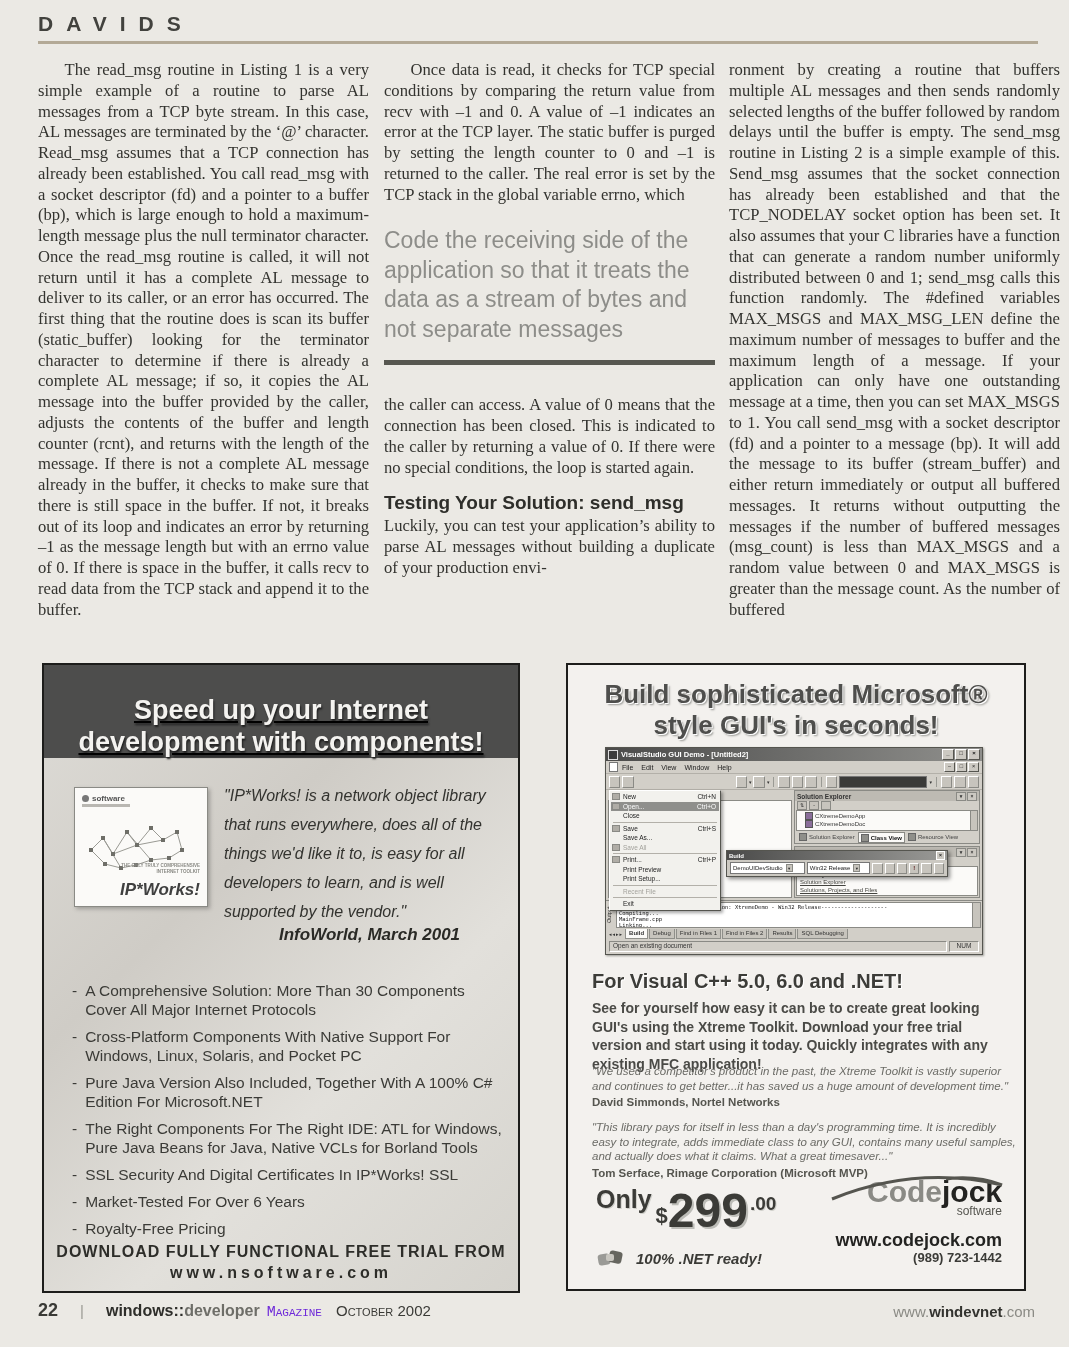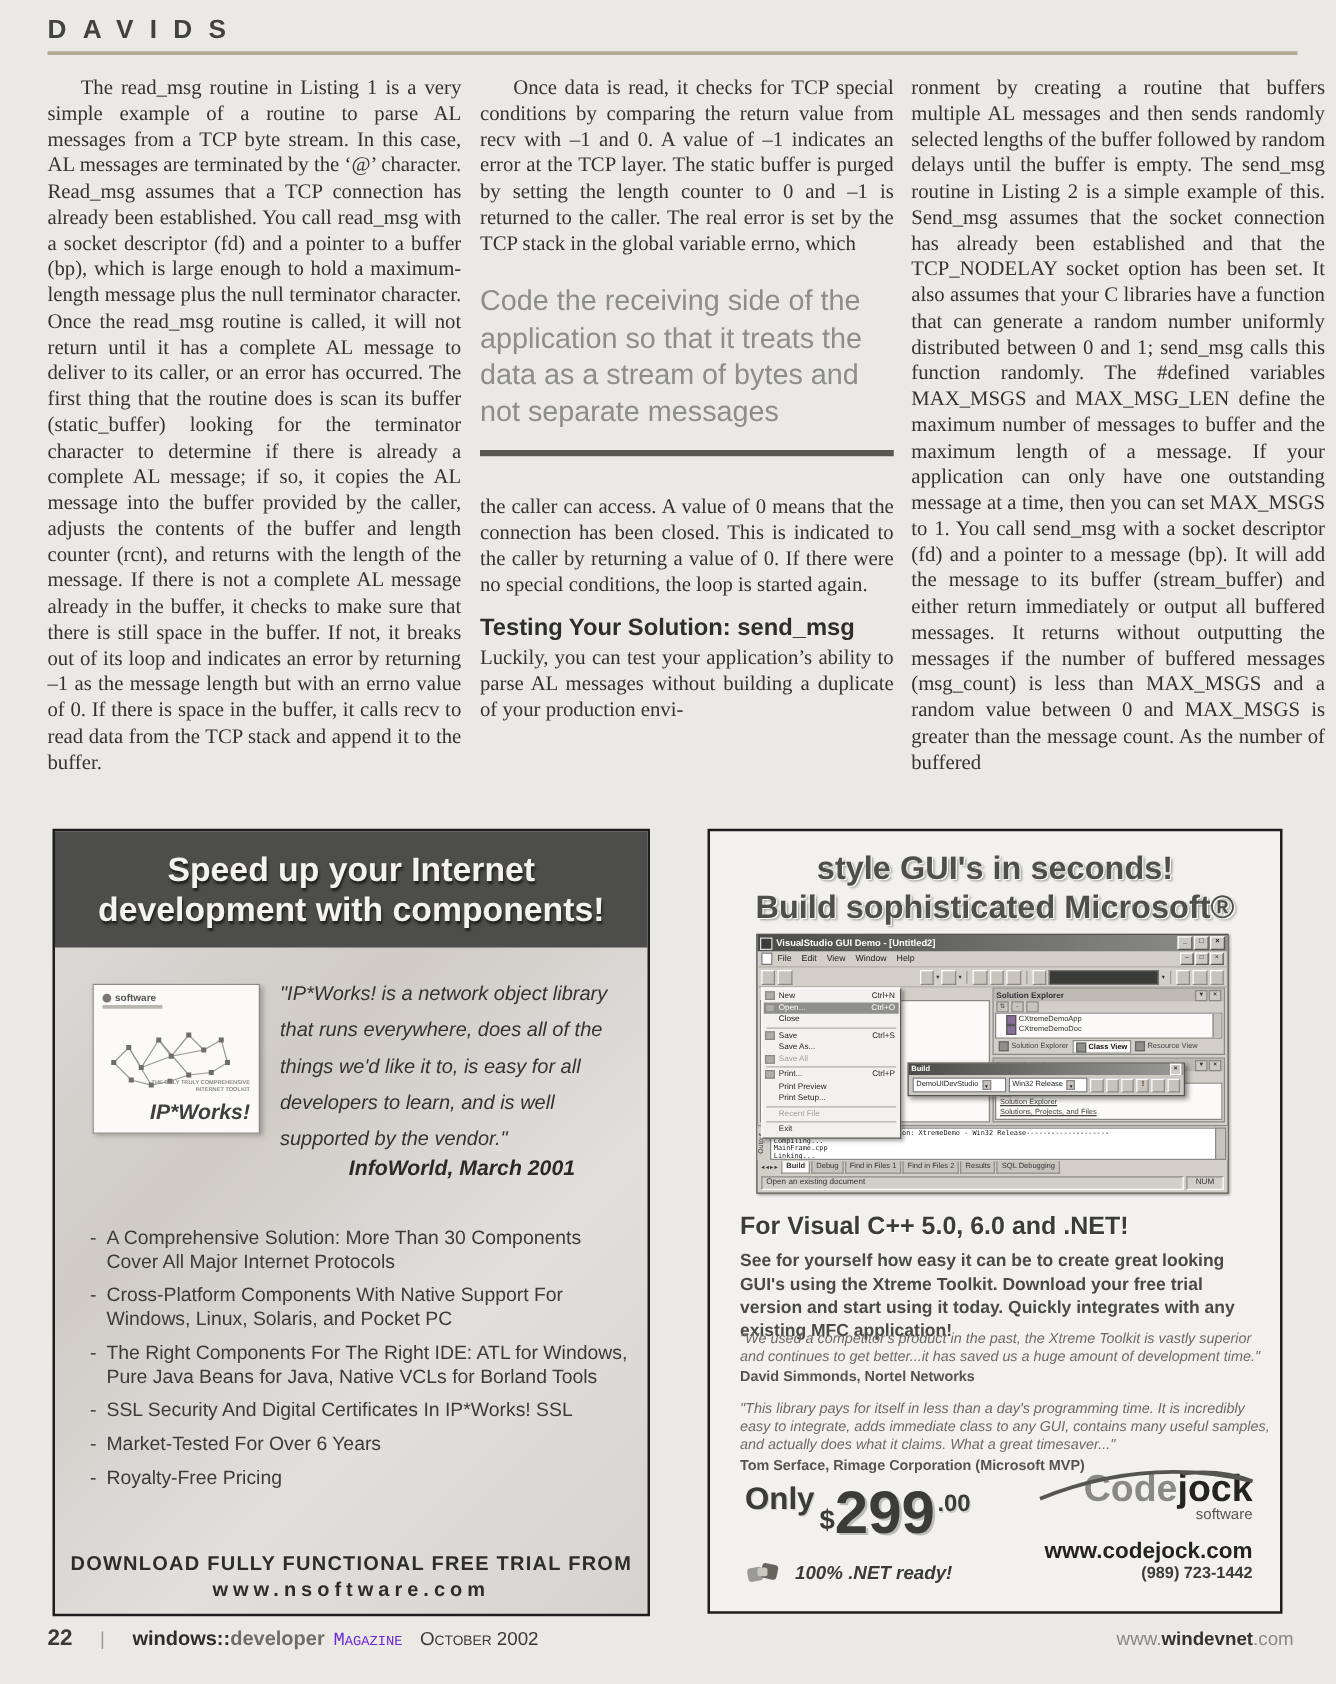--- a/index.html
+++ b/index.html
@@ -34,21 +34,21 @@
   .f-issue{margin-left:14px;font-size:15px;font-variant:small-caps;color:#3a3a36;}
   .footer-right{position:absolute;right:34px;top:1303px;font-family:"Liberation Sans",sans-serif;
     font-size:15px;color:#8a8a84;}
   .footer-right b{color:#33332f;}
 
   
   .ad-left{position:absolute;left:42px;top:663px;width:478px;height:630px;border:2px solid #1d1d1b;
     background:linear-gradient(135deg,#dedcd7 0%,#cfccc6 35%,#e2e0db 65%,#d5d3cd 100%);
     font-family:"Liberation Sans",sans-serif;box-sizing:border-box;}
   .al-band{position:absolute;left:0;top:0;right:0;height:93px;background:#4d4d4c;
-    display:flex;flex-direction:column;justify-content:center;align-items:center;}
+    display:flex;flex-direction:column;justify-content:flex-end;align-items:center;text-decoration:underline;}
   .al-head{color:#f4f3f0;font-weight:bold;font-size:27px;line-height:32px;
     text-shadow:1px 2px 2px #1e1e1e;}
   .al-box{position:absolute;left:30px;top:122px;width:132px;height:118px;background:#fbfaf8;
     border:1px solid #8a8a85;box-shadow:2px 2px 4px rgba(0,0,0,.25);}
   .al-brand{position:absolute;left:7px;top:6px;font-size:8px;font-weight:bold;color:#555;display:flex;align-items:center;}
   .al-brand .dot{width:7px;height:7px;border-radius:50%;background:#777;margin-right:3px;}
   .al-brandbar{position:absolute;left:7px;top:16px;width:48px;height:3px;background:#b9b7b2;}
   .al-net{position:absolute;left:6px;top:24px;}
   .al-tag{position:absolute;right:7px;bottom:32px;width:90px;font-size:4.5px;line-height:5.5px;
     text-align:right;color:#8a8a85;font-weight:bold;}
@@ -255,36 +255,37 @@
       <div class="al-tag">THE ONLY TRULY COMPREHENSIVE INTERNET TOOLKIT</div>
       <div class="al-prod">IP*Works!</div>
     </div>
 
     <div class="al-quote">"IP*Works! is a network object library that runs everywhere, does all of the things we'd like it to, is easy for all developers to learn, and is well supported by the vendor."</div>
     <div class="al-attr">InfoWorld, March 2001</div>
 
     <div class="al-bullets">
         <div class="al-bullet">A Comprehensive Solution: More Than 30 Components Cover All Major Internet Protocols</div>
         <div class="al-bullet">Cross-Platform Components With Native Support For Windows, Linux, Solaris, and Pocket PC</div>
+        <div class="al-bullet">Pure Java Version Also Included, Together With A 100% C# Edition For Microsoft.NET</div>
         <div class="al-bullet">The Right Components For The Right IDE: ATL for Windows, Pure Java Beans for Java, Native VCLs for Borland Tools</div>
         <div class="al-bullet">SSL Security And Digital Certificates In IP*Works! SSL</div>
         <div class="al-bullet">Market-Tested For Over 6 Years</div>
         <div class="al-bullet">Royalty-Free Pricing</div>
       </div>
 
     <div class="al-cta">
       <div class="al-cta1">DOWNLOAD FULLY FUNCTIONAL FREE TRIAL FROM</div>
       <div class="al-cta2">www.nsoftware.com</div>
     </div>
   </div>
 
   <div class="ad-right">
     <div class="ar-head">
+      <div>Build sophisticated Microsoft®</div>
       <div>style GUI's in seconds!</div>
-      <div>Build sophisticated Microsoft®</div>
     </div>
 
     <div class="shot">
       <div class="s-ttl">
         <span class="s-appicon"></span>
         <span>VisualStudio GUI Demo - [Untitled2]</span>
         <span class="grow"></span>
         <span class="wbtn">_</span>
         <span class="wbtn">□</span>
         <span class="wbtn">×</span>

